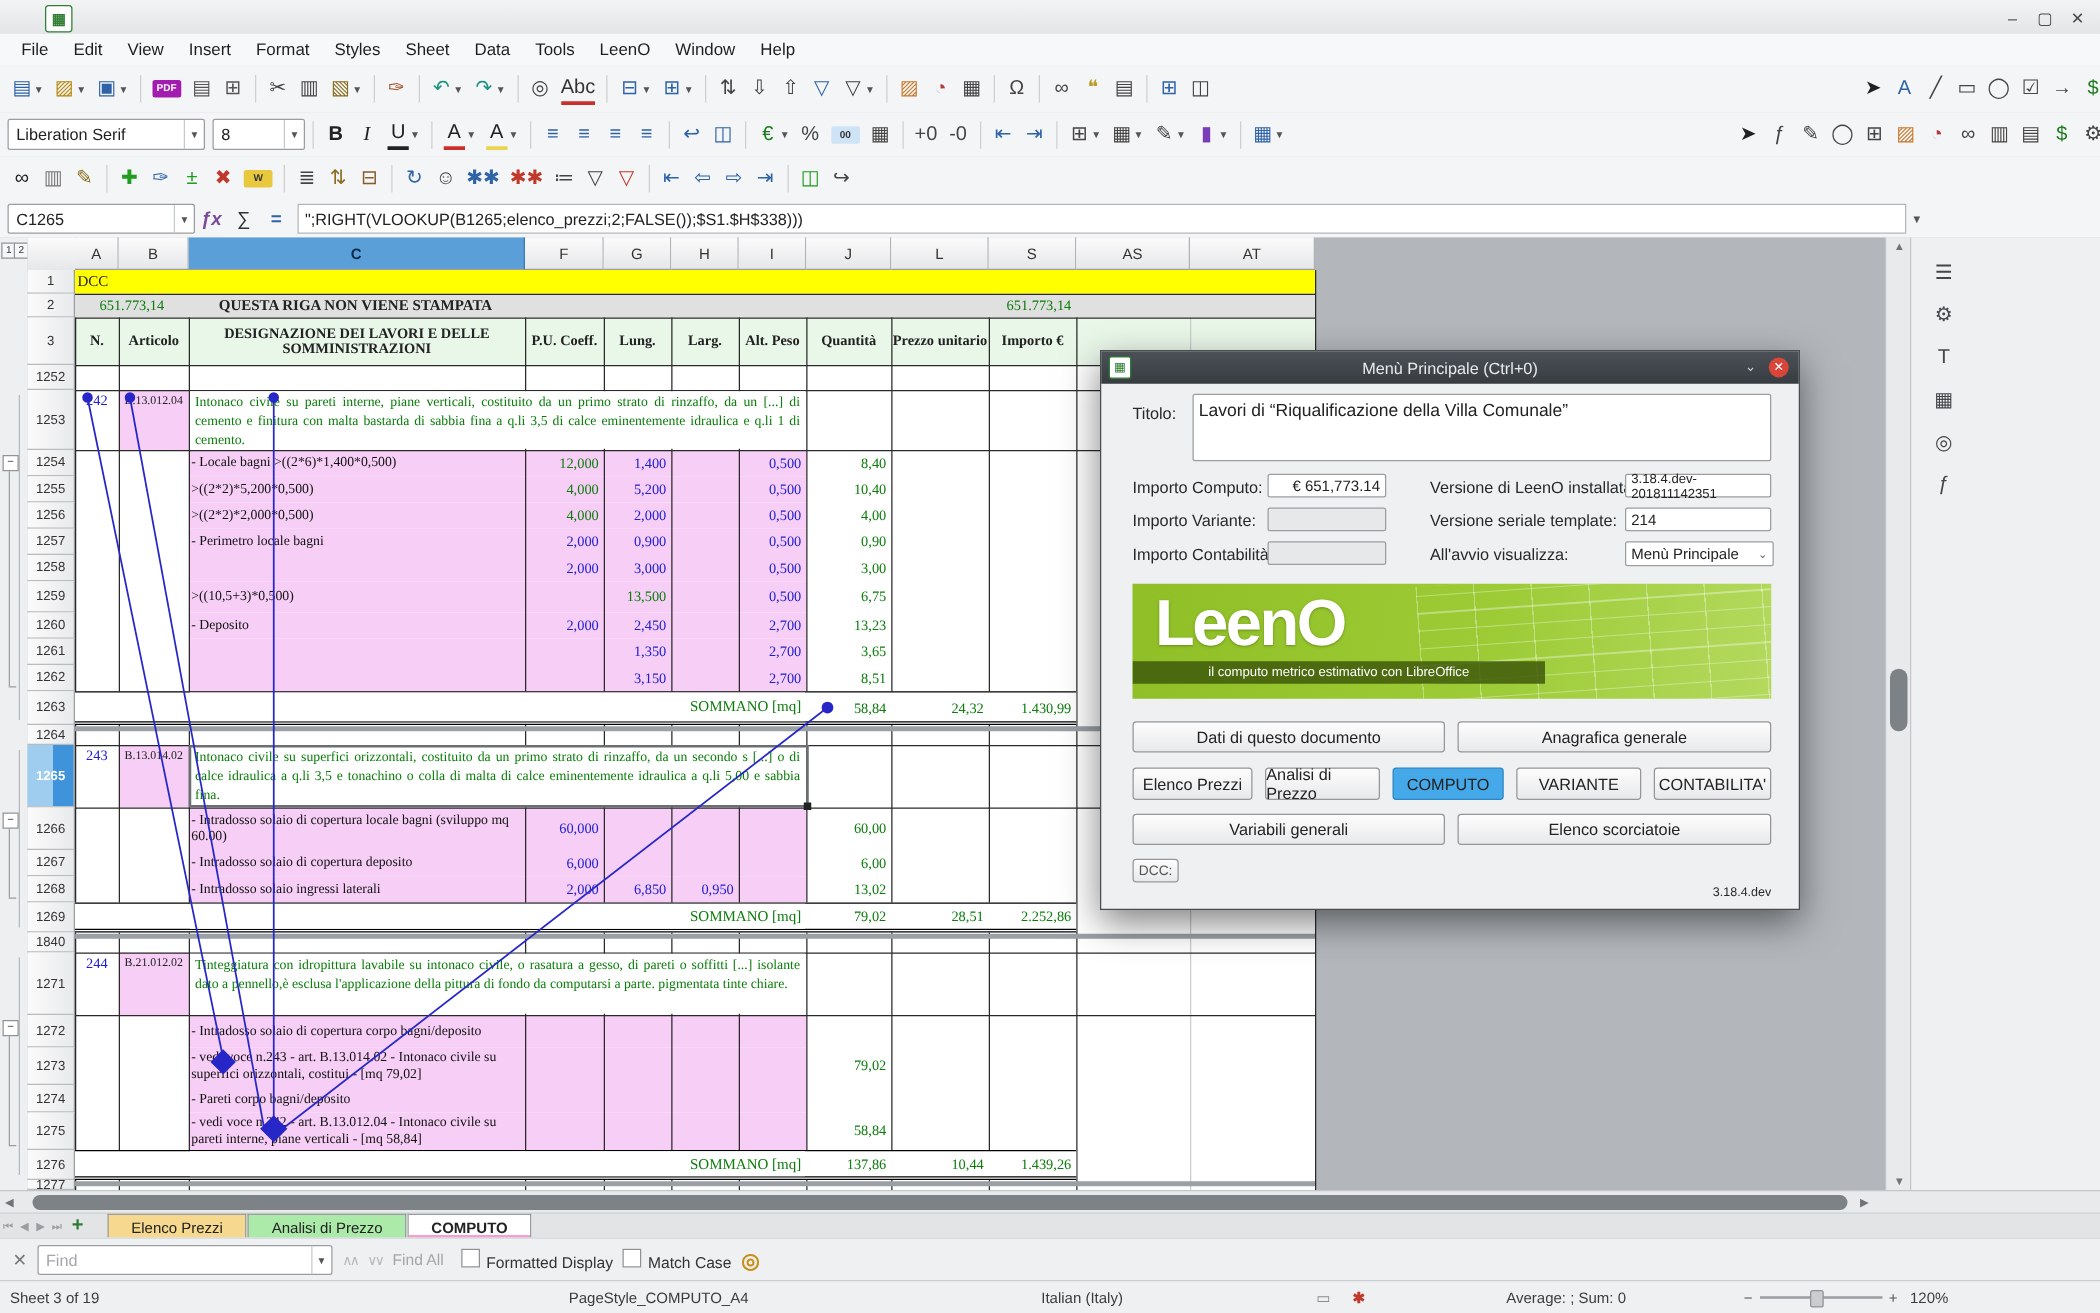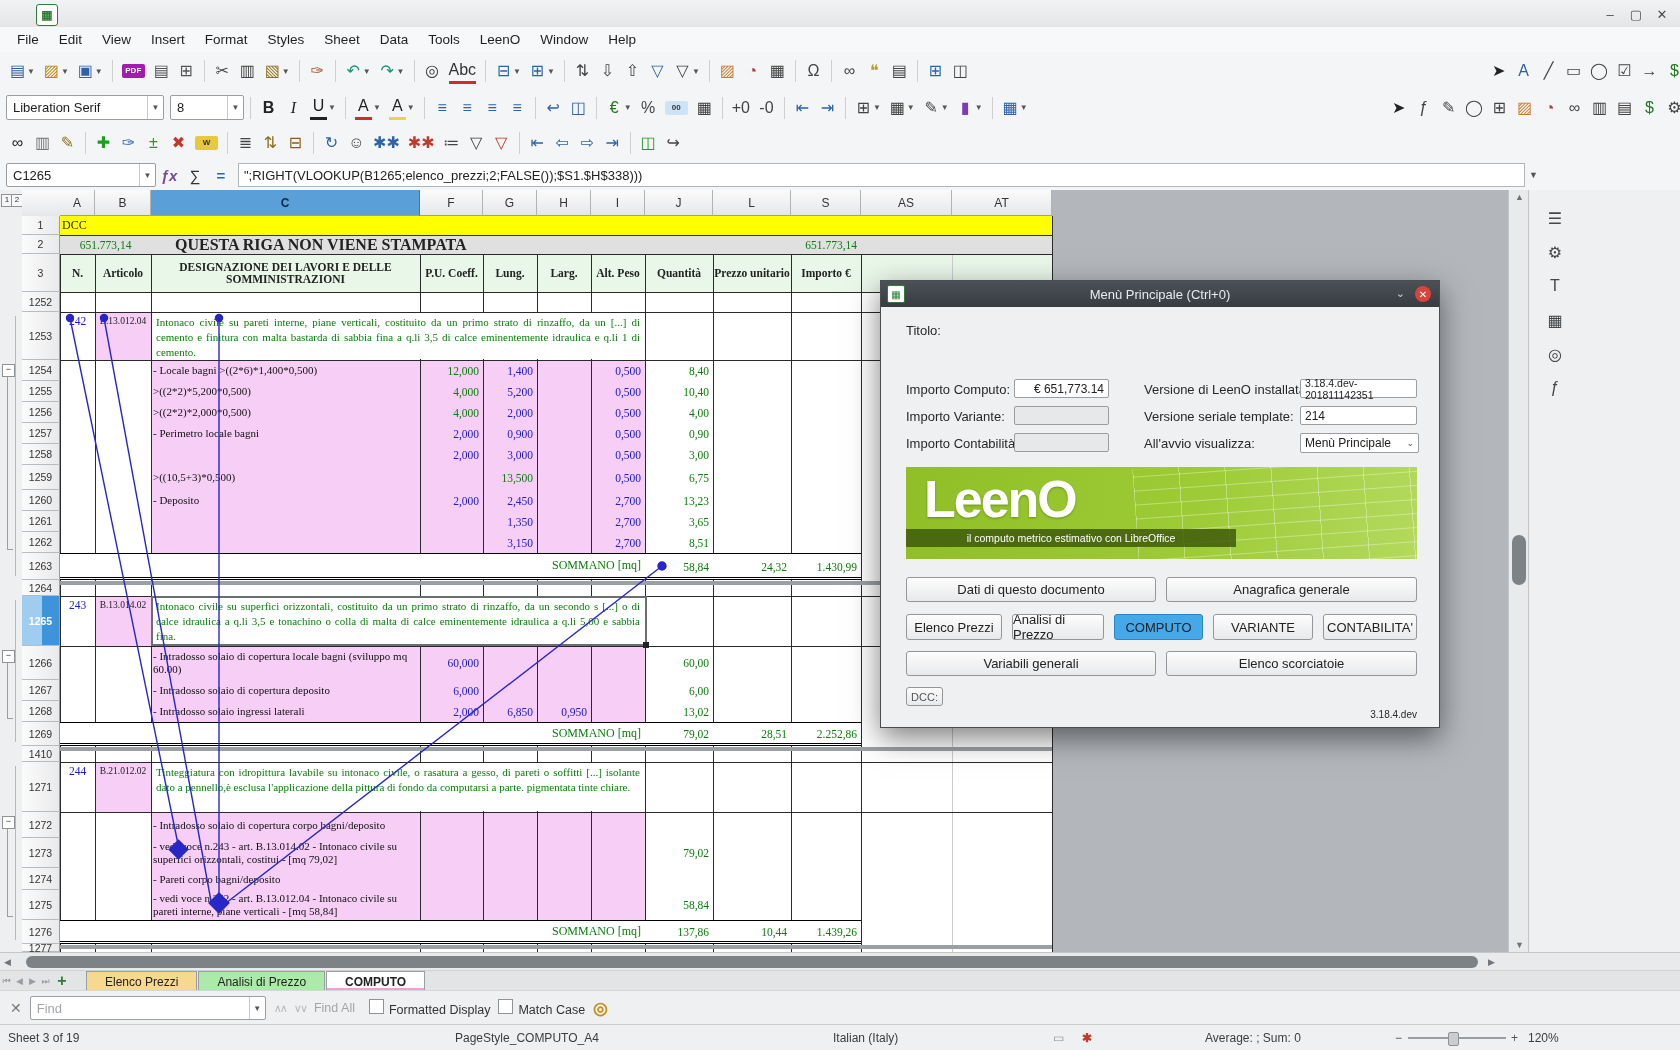--- a/index.html
+++ b/index.html
@@ -658,21 +658,21 @@
     <div class="mcell num b" style="left: 420px; top: 701px; width: 63px; height: 21px;">2,000</div>
     <div class="mcell num b" style="left: 483px; top: 701px; width: 54px; height: 21px;">6,850</div>
     <div class="mcell num b" style="left: 537px; top: 701px; width: 54px; height: 21px;">0,950</div>
     <div class="mcell num g" style="left: 645px; top: 701px; width: 68px; height: 21px;">13,02</div>
     <div class="rowhdr" style="top: 722px; height: 24px;">1269</div>
     <div class="somrow" style="top: 722px; height: 24px;"></div>
     <div class="sombox" style="top: 723px; height: 20px;">SOMMANO [mq]</div>
     <div class="mcell num g" style="left: 645px; top: 722px; width: 68px; height: 24px;">79,02</div>
     <div class="mcell num g" style="left: 713px; top: 722px; width: 78px; height: 24px;">28,51</div>
     <div class="mcell num g" style="left: 791px; top: 722px; width: 70px; height: 24px;">2.252,86</div>
-    <div class="rowhdr" style="top: 746px; height: 16px;">1410</div>
+    <div class="rowhdr" style="top: 746px; height: 16px;">1840</div>
     <div class="graybar" style="top: 747px; left: 60px; width: 992px;"></div>
     <div class="rowhdr" style="top: 762px; height: 50px;">1271</div>
     <div class="band" style="left: 95px; top: 762px; width: 56px; height: 50px; background: rgb(246, 206, 246);"></div>
     <div class="mcell blue" style="left: 60px; top: 762px; width: 35px; height: 18px; justify-content: center;">244</div>
     <div class="mcell" style="left: 95px; top: 762px; width: 56px; height: 18px; justify-content: center; font-size: 9.5px;">B.21.012.02</div>
     <div class="descbox" style="top: 763px; height: 48px;">Tinteggiatura con idropittura lavabile su intonaco civile, o rasatura a gesso, di pareti o soffitti [...] isolante dato a pennello,è esclusa l'applicazione della pittura di fondo da computarsi a parte. pigmentata tinte chiare.</div>
     <div class="rowhdr" style="top: 812px; height: 26px;">1272</div>
     <div class="band" style="left: 151px; top: 812px; width: 494px; height: 26px; background: rgb(246, 206, 246);"></div>
     <div class="measure-desc" style="top: 812px; height: 26px;">- Intradosso solaio di copertura corpo bagni/deposito</div>
     <div class="rowhdr" style="top: 838px; height: 30px;">1273</div>
@@ -705,21 +705,21 @@
     <div class="grp-tick" style="top: 916px;"></div>
     <div class="grp-line" style="left: 15px; top: 316px; height: 260px; background: rgb(182, 185, 188);"></div>
     <div class="grp-line" style="left: 15px; top: 600px; height: 142px; background: rgb(182, 185, 188);"></div>
     <div class="grp-line" style="left: 15px; top: 766px; height: 174px; background: rgb(182, 185, 188);"></div>
   </div>
 
 <div class="band" style="left:60px;top:216px;width:992px;height:19px;background:#ffff00"></div>
 <div class="mcell" style="left:62px;top:216px;height:19px;font-size:12px">DCC</div>
 <div class="band" style="left:60px;top:235px;width:992px;height:19px;background:#e0e0e0"></div>
 <div class="mcell g" style="left:60px;top:235px;width:91px;height:19px;justify-content:center">651.773,14</div>
-<div class="mcell" style="left:175px;top:235px;height:19px;font-weight:bold;font-size:16px">QUESTA RIGA NON VIENE STAMPATA</div>
+<div class="mcell" style="left:175px;top:235px;height:19px;font-weight:bold;font-size:12px">QUESTA RIGA NON VIENE STAMPATA</div>
 <div class="mcell g num" style="left:791px;top:235px;width:70px;height:19px">651.773,14</div>
 <div class="band" style="left:60px;top:254px;width:992px;height:38px;background:#e9f7e9"></div>
 <div class="mcell" style="left:60px;top:254px;width:35px;height:38px;justify-content:center;font-weight:bold">N.</div>
 <div class="mcell" style="left:95px;top:254px;width:56px;height:38px;justify-content:center;font-weight:bold">Articolo</div>
 <div class="mcell" style="left:151px;top:254px;width:269px;height:38px;justify-content:center;text-align:center;font-weight:bold">DESIGNAZIONE DEI LAVORI E DELLE SOMMINISTRAZIONI</div>
 <div class="mcell" style="left:420px;top:254px;width:63px;height:38px;justify-content:center;text-align:center;font-weight:bold">P.U. Coeff.</div>
 <div class="mcell" style="left:483px;top:254px;width:54px;height:38px;justify-content:center;font-weight:bold">Lung.</div>
 <div class="mcell" style="left:537px;top:254px;width:54px;height:38px;justify-content:center;font-weight:bold">Larg.</div>
 <div class="mcell" style="left:591px;top:254px;width:54px;height:38px;justify-content:center;text-align:center;font-weight:bold">Alt. Peso</div>
 <div class="mcell" style="left:645px;top:254px;width:68px;height:38px;justify-content:center;font-weight:bold">Quantità</div>
@@ -810,20 +810,23 @@
 </div>
 
 <div id="dialog" class="abs">
   <div id="dlg-titlebar">
     <div id="dlg-icon">▦</div>
     <div id="dlg-title">Menù Principale (Ctrl+0)</div>
     <div id="dlg-shade">⌄</div>
     <div id="dlg-close">✕</div>
   </div>
   <div class="dlg-label" style="left:25px;top:42px">Titolo:</div>
+  <div class="dlg-field" style="left:73px;top:34px;width:463px;height:54px;align-items:flex-start;padding-top:4px;font-size:14px">
+    <span>Lavori di “Riqualificazione della Villa Comunale”</span>
+  </div>
   <div class="dlg-label" style="left:25px;top:101px">Importo Computo:</div>
   <div class="dlg-field right" style="left:133px;top:98px;width:95px;height:19px">
     <span>€ 651,773.14</span>
   </div>
   <div class="dlg-label" style="left:263px;top:101px">Versione di LeenO installata:</div>
   <div class="dlg-field" style="left:419px;top:98px;width:117px;height:19px;font-size:10.5px">
     <span>3.18.4.dev-201811142351</span>
   </div>
   <div class="dlg-label" style="left:25px;top:128px">Importo Variante:</div>
   <div class="dlg-field disabled" style="left:133px;top:125px;width:95px;height:19px"></div>

